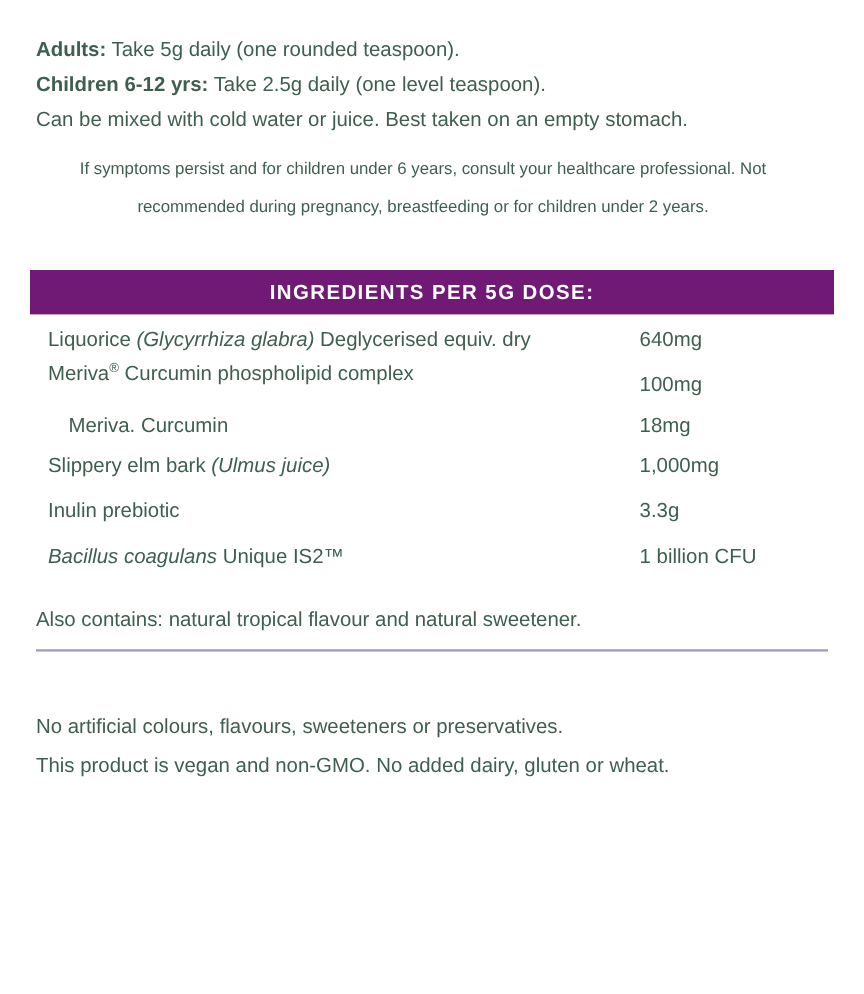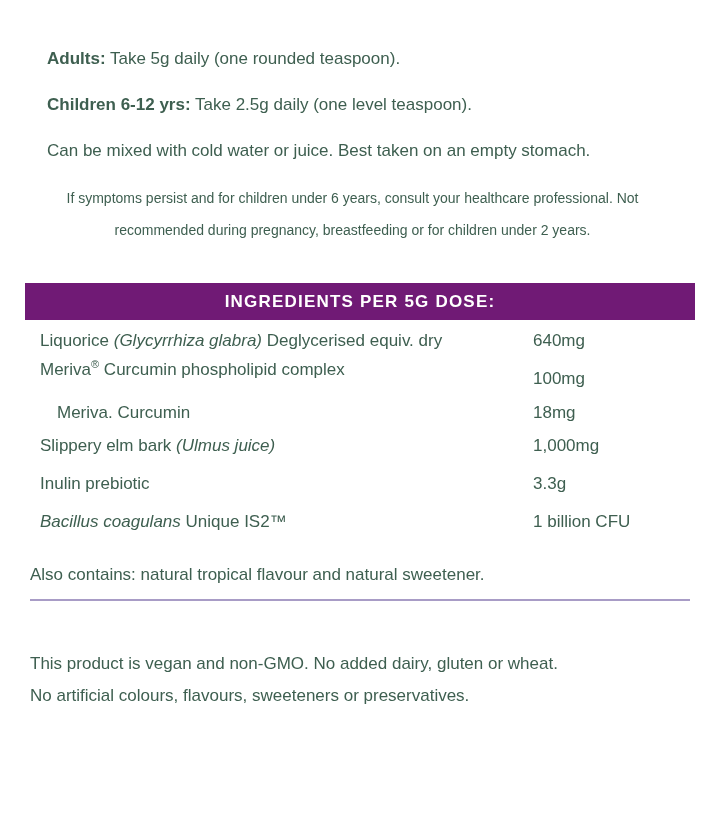--- a/index.html
+++ b/index.html
@@ -11,21 +11,21 @@
     font-family: "Liberation Sans", sans-serif;
     color: #3e5f50;
     overflow: hidden;
   }
   .page {
     width: 720px;
     height: 828px;
     padding: 27px 30px 0 30px;
   }
   .dosage-line {
-    margin: 17px;
+    margin: 0;
     font-size: 17px;
     line-height: 29px;
   }
   .seg-bold { font-weight: 700; }
   .seg-italic { font-style: italic; }
   .seg-sup { font-size: 11px; vertical-align: super; line-height: 0; }
   .warning {
     margin: 10px 0 0 0;
     font-size: 14px;
     line-height: 32px;
@@ -121,17 +121,17 @@
         <div class="ing-label"><span class="seg-italic">Bacillus coagulans</span><span> Unique IS2™</span></div>
         <div class="ing-amount">1 billion CFU</div>
       </div>
     </div>
 
   <p class="also-contains">Also contains: natural tropical flavour and natural sweetener.</p>
 
   <hr class="divider">
 
   <section class="claims">
+      <p class="claim-line">No artificial colours, flavours, sweeteners or preservatives.</p>
       <p class="claim-line">This product is vegan and non-GMO. No added dairy, gluten or wheat.</p>
-      <p class="claim-line">No artificial colours, flavours, sweeteners or preservatives.</p>
     </section>
 
 </div>
 
 </body></html>

